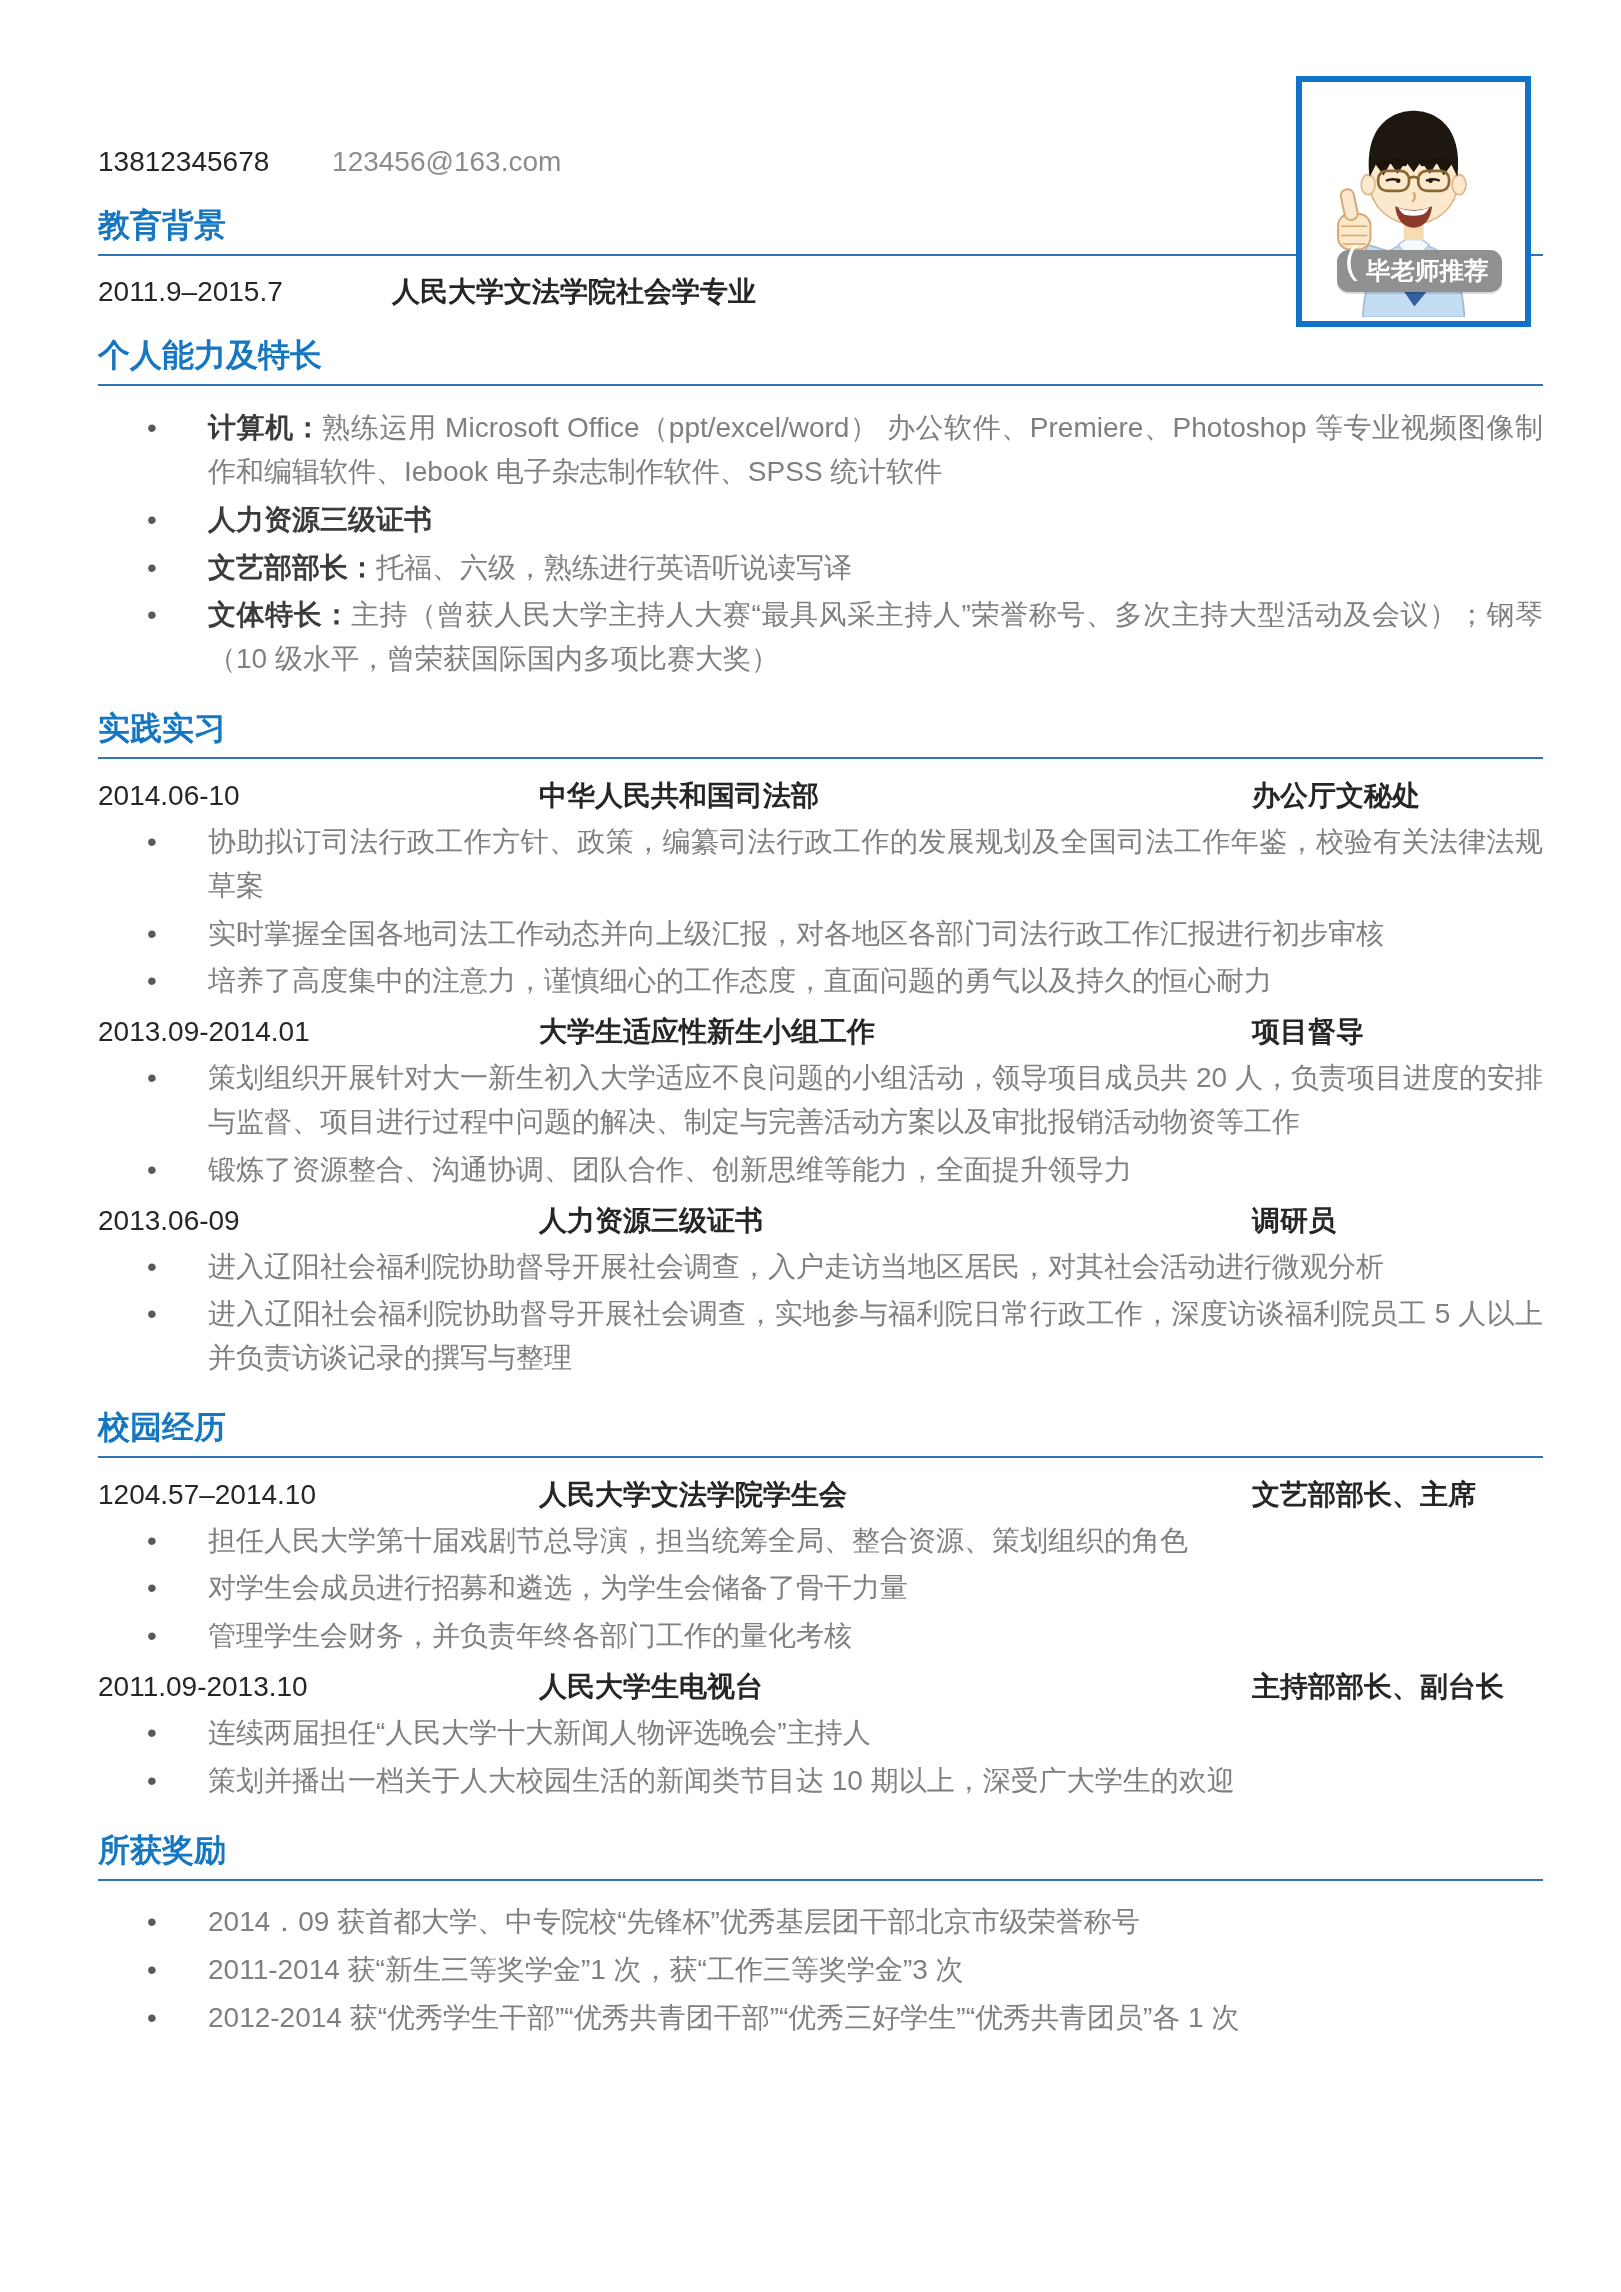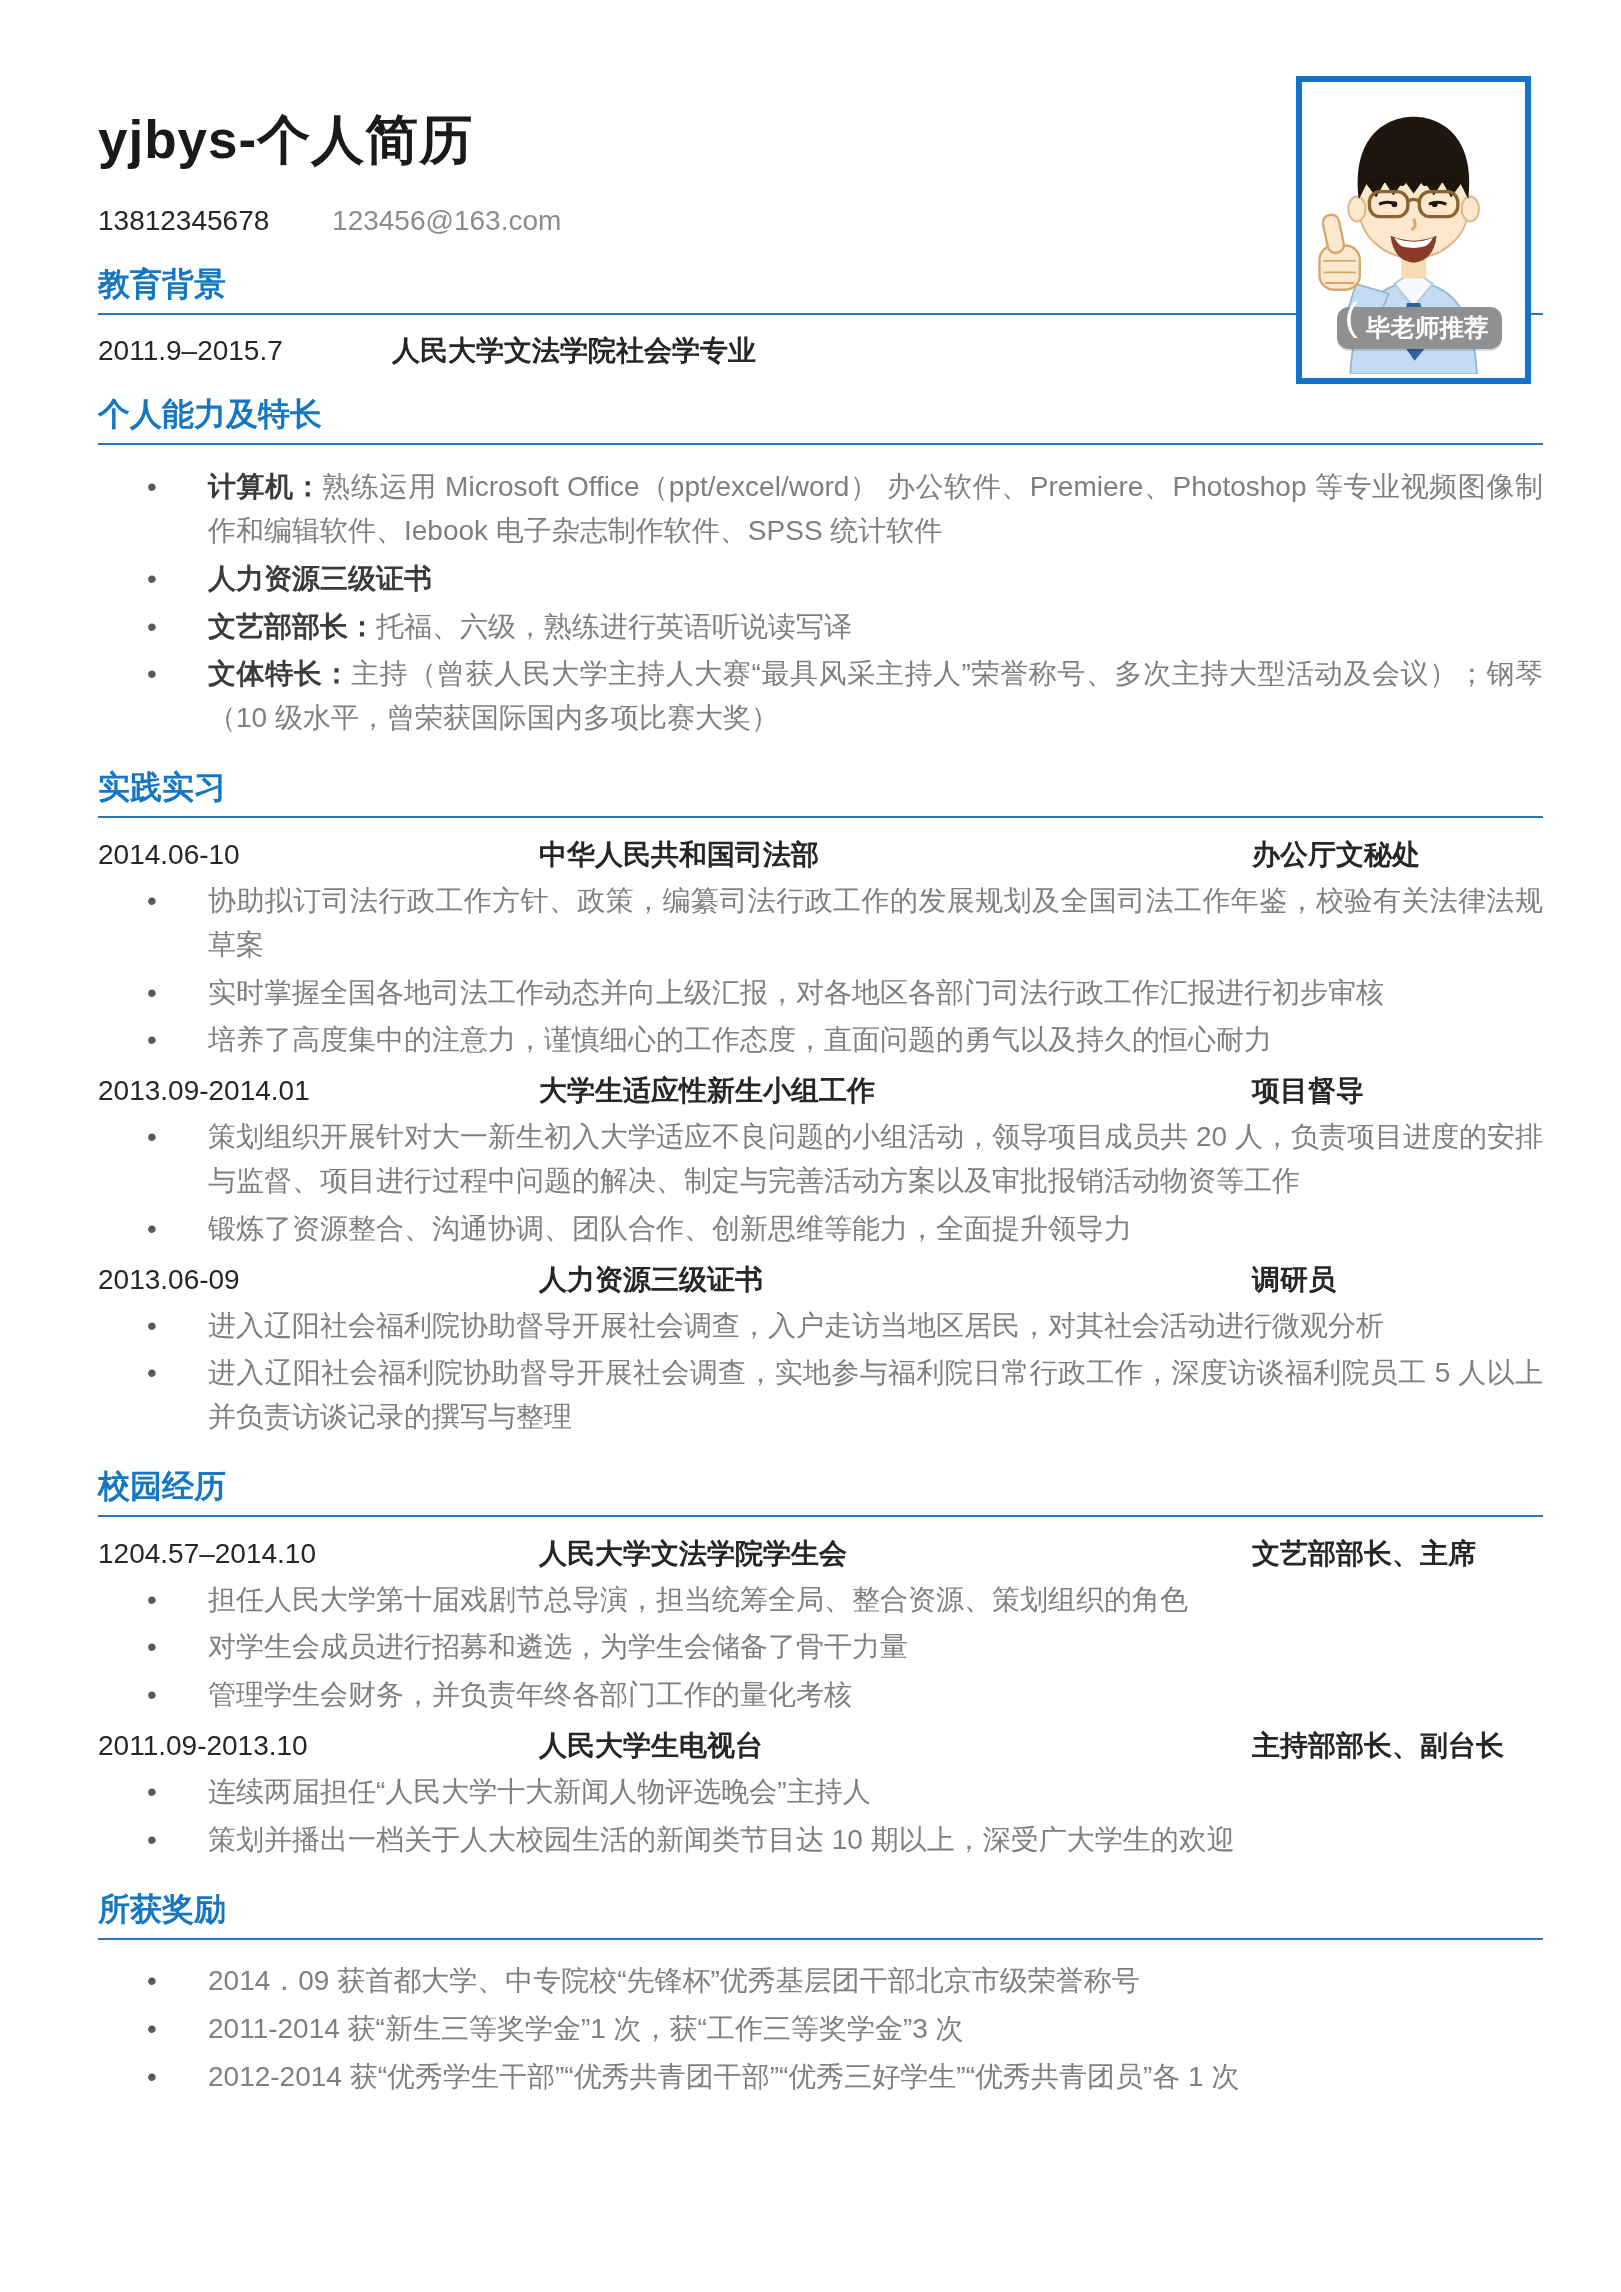--- a/index.html
+++ b/index.html
@@ -26,21 +26,21 @@
     margin:0;font-size:53px;line-height:59px;font-weight:700;color:#1a1a1a;
     letter-spacing:1px;
   }
   .contact-row{margin-top:35px;font-size:28px;line-height:33px;}
   .phone{color:var(--dark);}
   .email{color:#8c8c8c;margin-left:55px;}
   .location{margin-top:19.6px;font-size:28px;line-height:33px;color:var(--dark);}
   
   .photo-box{
     position:absolute;top:76px;right:90px;
-    width:235px;height:308px;
+    width:235px;height:251px;
     border:6.9px solid var(--photo-border);
     background:#ffffff;padding:3.9px;
   }
   .photo-box svg{width:100%;height:100%;display:block;}
   .badge{
     position:absolute;left:35px;bottom:29px;
     background:#8f9092;color:#ffffff;
     border-radius:11.8px;
     padding:6.9px 13.7px 7.8px 29px;
     font-size:24.5px;font-weight:700;line-height:27.4px;
@@ -135,21 +135,20 @@
         <rect x="14" y="166" width="42" height="46" rx="15"></rect>
         <rect x="20" y="134" width="17" height="40" rx="8" transform="rotate(-12 28 154)"></rect>
       </g>
       <path d="M18 182 h34 M18 194 h34 M20 205 h30" stroke="#d5a871" stroke-width="2" fill="none"></path>
     </svg>
     <div class="badge">
       <span>毕老师推荐</span>
     </div>
   </div>
 
-  <h1 class="page-title">yjbys-个人简历</h1>
   <div class="contact-row">
     <span class="phone">13812345678</span>
     <span class="email">123456@163.com</span>
   </div>
 
   <section>
     <h2 class="sec-heading">教育背景</h2>
     <div class="sec-body">
       <div class="edu-row">
         <span class="entry-date">2011.9–2015.7</span>

